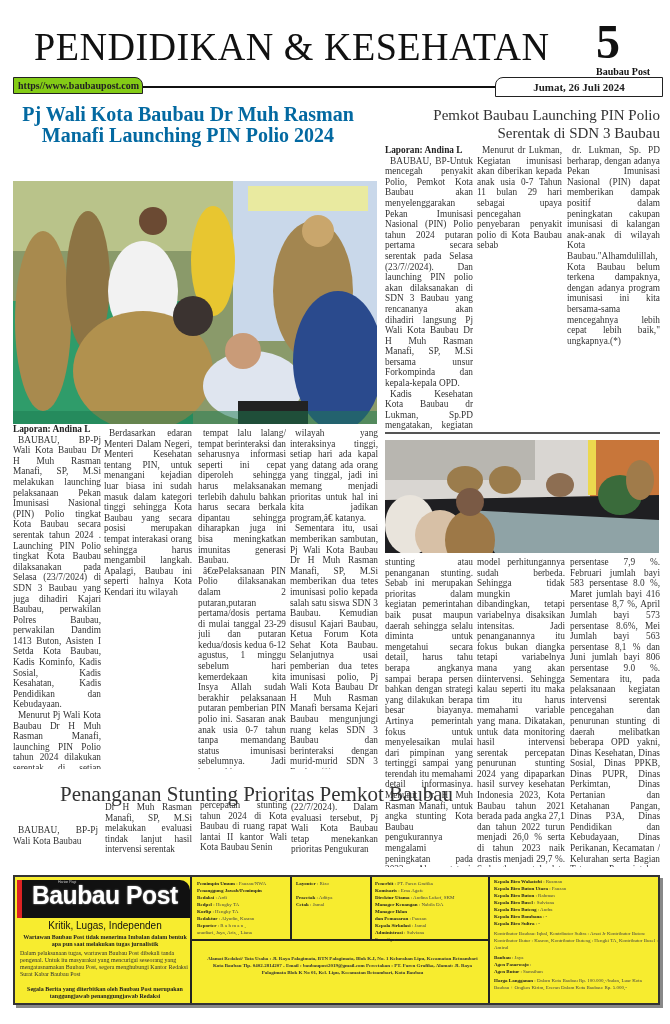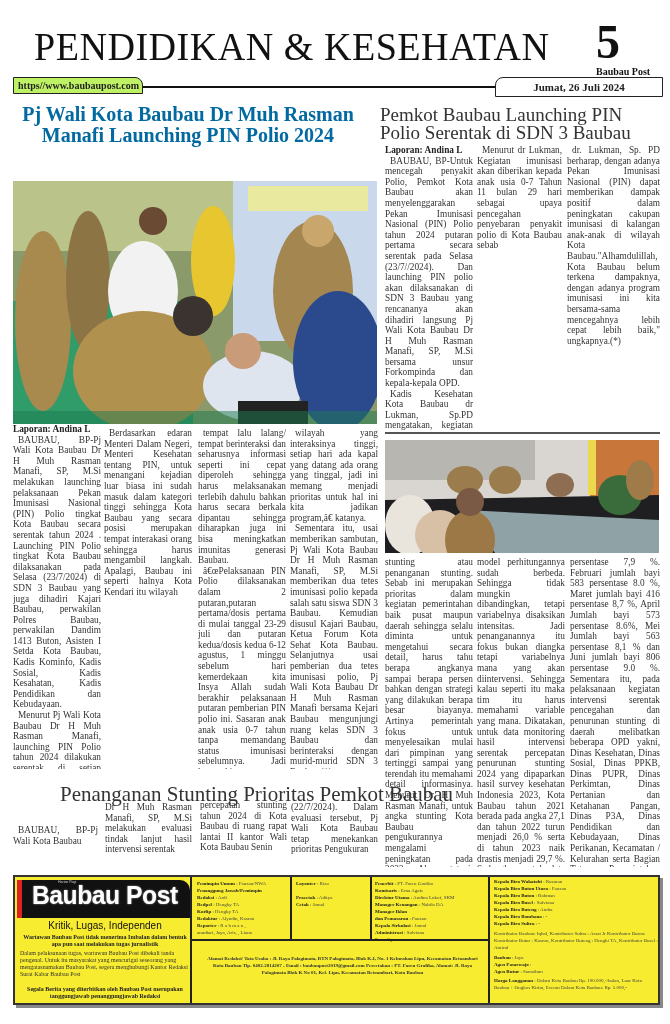--- a/index.html
+++ b/index.html
@@ -3,24 +3,24 @@
 <meta charset="utf-8">
 <style>
 *{margin:0;padding:0;box-sizing:border-box;}
 html,body{width:670px;height:1024px;background:#fff;overflow:hidden;}
 body{position:relative;font-family:"Liberation Serif",serif;color:#222;}
 .abs{position:absolute;}
 .section-title{left:34px;top:22px;font-size:41px;letter-spacing:0.5px;color:#111;font-family:"Liberation Serif",serif;white-space:nowrap;transform:scaleX(0.93);transform-origin:left top;}
 .page-num{left:596px;top:14px;font-size:48px;font-weight:bold;color:#111;font-family:"Liberation Serif",serif;}
 .paper-name{left:596px;top:66px;font-size:10px;font-weight:bold;color:#111;font-family:"Liberation Serif",serif;}
 .rule-line{left:140px;top:88px;width:255px;height:2px;background:#111;}
-.url-box{left:13px;top:77px;width:130px;height:17px;border:1.5px solid #222;border-radius:0 8px 0 0;font-size:10px;font-weight:bold;padding:2px 0 0 4px;font-family:"Liberation Serif",serif;background:#bef264;}
+.url-box{left:13px;top:77px;width:130px;height:17px;border:1.5px solid #222;border-radius:0 8px 0 0;font-size:10px;font-weight:bold;padding:2px 0 0 4px;font-family:"Liberation Serif",serif;background:#84cc16;}
 .date-box{left:495px;top:77px;width:168px;height:20px;border:1.5px solid #222;border-radius:8px 0 0 0;font-size:11px;font-weight:bold;text-align:center;padding-top:3px;font-family:"Liberation Serif",serif;background:#fff;}
 .h-main{left:16px;top:104px;width:344px;text-align:center;font-size:20px;font-weight:bold;line-height:21px;color:#0369a1;}
-.h-right{left:380px;top:106px;width:280px;text-align:left;font-size:19px;line-height:18px;color:#333;}
+.h-right{left:380px;top:106px;width:280px;text-align:right;font-size:15px;line-height:18px;color:#333;}
 .photo{overflow:hidden;}
 .txtcol{font-size:9.3px;line-height:10.6px;text-align:justify;color:#333;font-family:"Liberation Serif",serif;}
 .txtcol p{text-indent:5px;}
 .byline{font-weight:bold;color:#222;text-indent:0 !important;}
 .divider{height:2px;background:#555;}
 .h-stunting{left:60px;top:782px;width:300px;text-align:center;font-size:21px;color:#333;white-space:nowrap;}
 .box-footer{left:13px;top:875px;width:647px;height:130px;background:#f7ec2f;border:2px solid #333;box-shadow:3px 3px 0 #888;}
 .logo-area{left:15px;top:877px;width:177px;height:126px;background:#f7ec2f;border-right:2px solid #222;}
 .logo-bar{left:20px;top:880px;width:170px;height:38px;background:#111;border-radius:0 10px 0 0;}
 .logo-red{left:17px;top:880px;width:5px;height:38px;background:#d22;}

